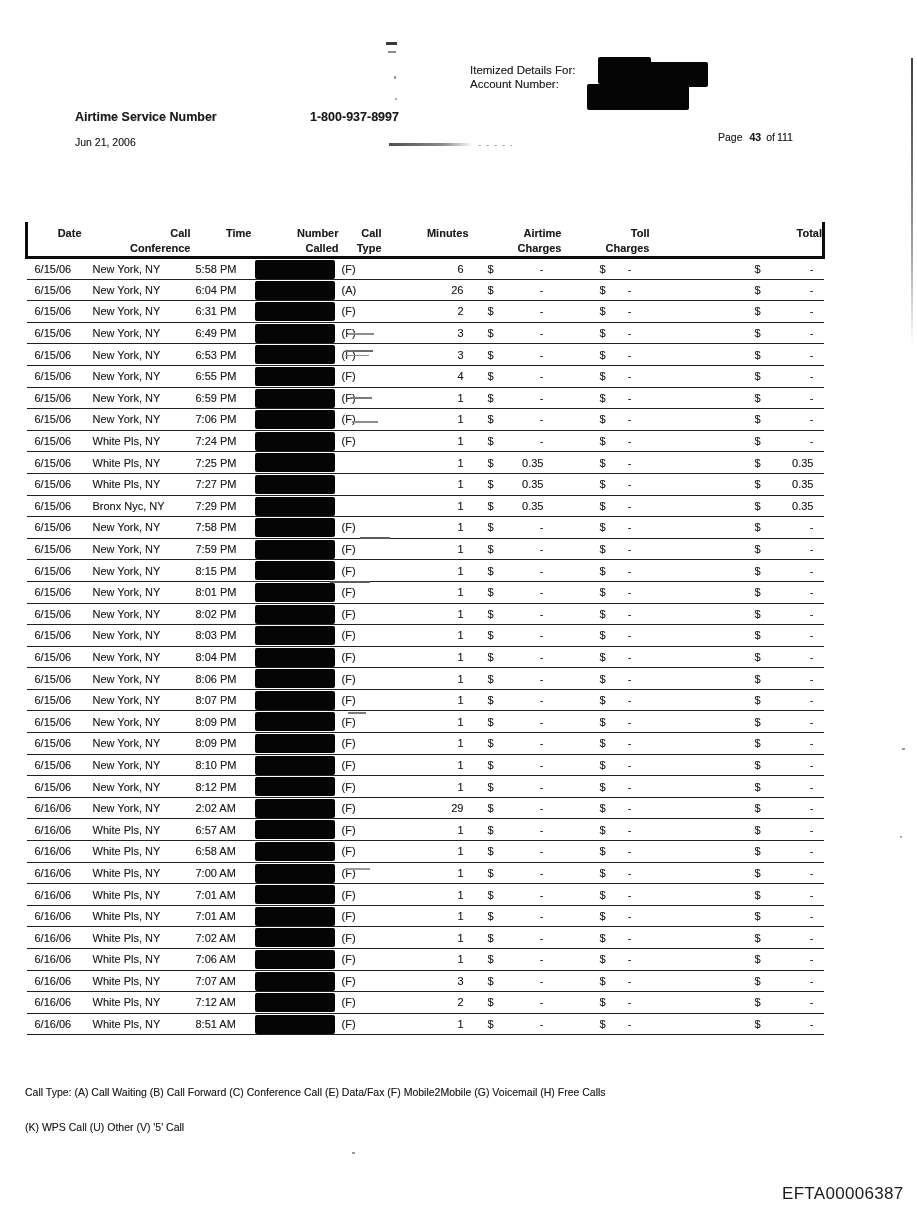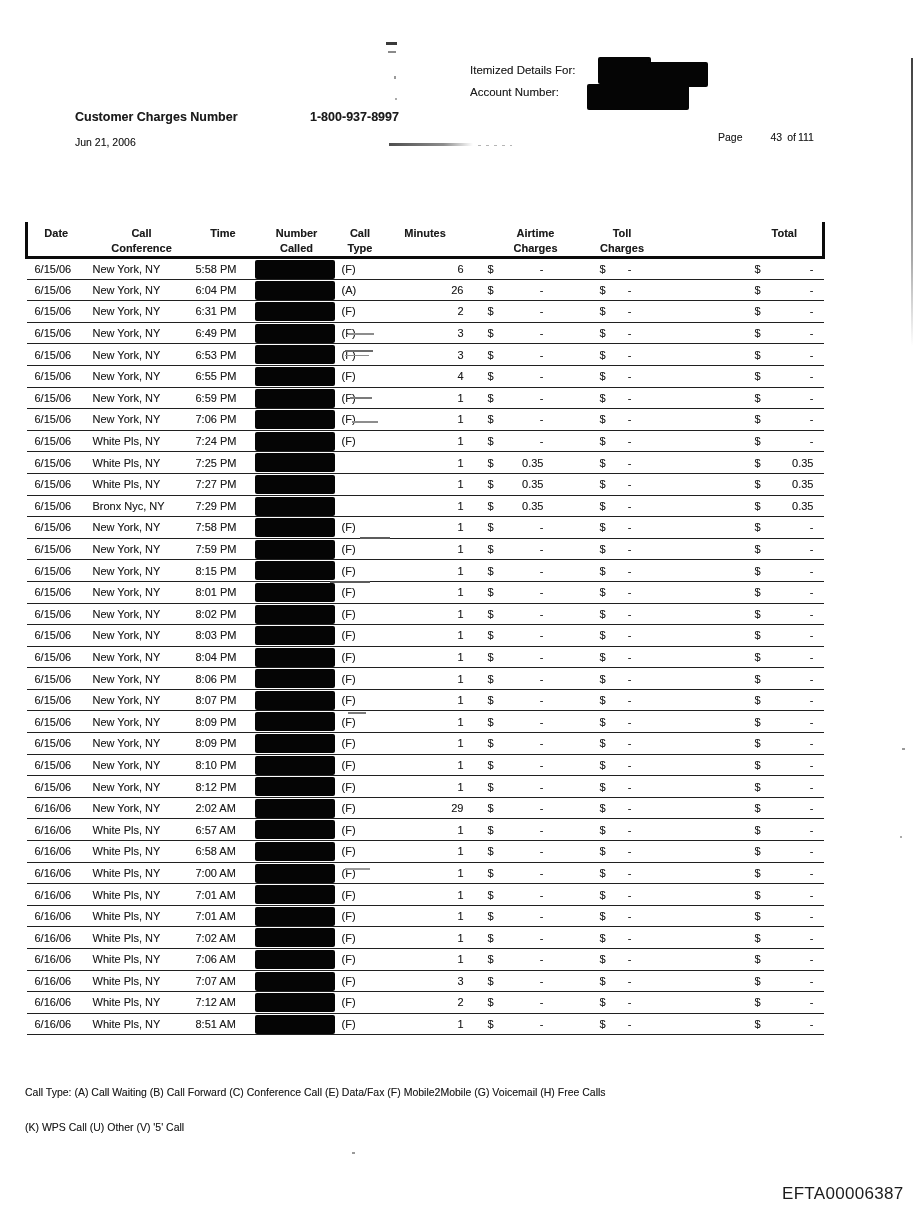--- a/index.html
+++ b/index.html
@@ -3,47 +3,47 @@
 <meta charset="utf-8">
 <style>
   * { margin:0; padding:0; box-sizing:border-box; }
   html,body { width:917px; height:1215px; background:#ffffff; overflow:hidden; }
   body { position:relative; font-family:"Liberation Sans","DejaVu Sans",sans-serif; color:#1b1b1b;
          text-shadow:0 0 .4px rgba(0,0,0,.35); }
 
   
   .abs { position:absolute; }
   .lbl-itemized   { left:470px; top:64px;  font-size:11.5px; }
-  .lbl-account    { left:470px; top:86px;  font-size:11.5px; }
+  .lbl-account    { left:470px; top:78px;  font-size:11.5px; }
   .redact { background:#050505; border-radius:2px; }
   .redact-name-wrap { left:598px; top:55px; width:112px; height:33px; }
   .redact-name-a { position:absolute; left:0;  top:2px; width:53px; height:27px; }
   .redact-name-b { position:absolute; left:50px; top:7px; width:60px; height:25px; }
   .redact-acct  { left:587px; top:84px; width:102px; height:26px; }
 
   .lbl-cs       { left:75px;  top:110px; font-size:12.5px; font-weight:bold; }
   .lbl-cs-num   { left:310px; top:110px; font-size:12.5px; font-weight:bold; }
   .lbl-date     { left:75px;  top:136px; font-size:10.5px; }
   .page-line    { left:718px; top:131px; font-size:10.5px; white-space:nowrap; }
   .page-line span { display:inline-block; }
-  .pg-cur { margin-left:28px; }
+  .pg-cur { margin-left:7px;font-weight:bold; }
   .pg-of  { margin-left:5px; }
   .pg-tot { margin-left:2px; }
 
   
   table.calls { position:absolute; left:25px; top:222px; width:797px;
                 border-collapse:collapse; table-layout:fixed; }
   col.c1{width:55px} col.c2{width:109px} col.c3{width:61px} col.c4{width:87px}
   col.c5{width:43px} col.c6{width:90px} col.c7{width:90px} col.c8{width:88px}
   col.c9{width:97px} col.c10{width:77px}
 
   td.title-cell { border:3px solid #0b0b0b; height:29px; padding:2px 8px 3px 8px;
                   font-size:14px; font-weight:bold; font-style:italic; letter-spacing:.2px; }
   tr.cols th { border-bottom:3px solid #0b0b0b; height:26px; vertical-align:top;
-               font-size:11px; font-weight:bold; text-align:center;
+               font-size:11px; font-weight:bold; text-align:right;
                padding-top:4px; line-height:15px; }
   tr.cols th:first-child { border-left:3px solid #0b0b0b; }
   tr.cols th:last-child  { border-right:3px solid #0b0b0b; }
   th.h-date    { padding-left:3px; }
   th.h-dest    { padding-left:11px; }
   th.h-time    { padding-left:4px; }
   th.h-num     { padding-left:3px; }
   th.h-minutes { text-align:right; padding-right:3px; }
   th.h-airtime { padding-left:38px; }
   th.h-toll    { padding-left:33px; }
@@ -99,21 +99,21 @@
 <body>
 
 <div class="abs lbl-itemized">Itemized Details For:</div>
 <div class="abs redact-name-wrap">
   <div class="redact redact-name-a"></div>
   <div class="redact redact-name-b"></div>
 </div>
 <div class="abs lbl-account">Account Number:</div>
 <div class="abs redact redact-acct"></div>
 
-<div class="abs lbl-cs">Customer Charges Number</div>
+<div class="abs lbl-cs">Airtime Service Number</div>
 <div class="abs lbl-cs-num">1-800-937-8997</div>
 <div class="abs lbl-date">Jun 21, 2006</div>
 
 <div class="abs page-line">
   <span>Page</span><span class="pg-cur">43</span><span class="pg-of">of</span><span class="pg-tot">111</span>
 </div>
 
 <table class="calls">
   <colgroup>
     <col class="c1">

